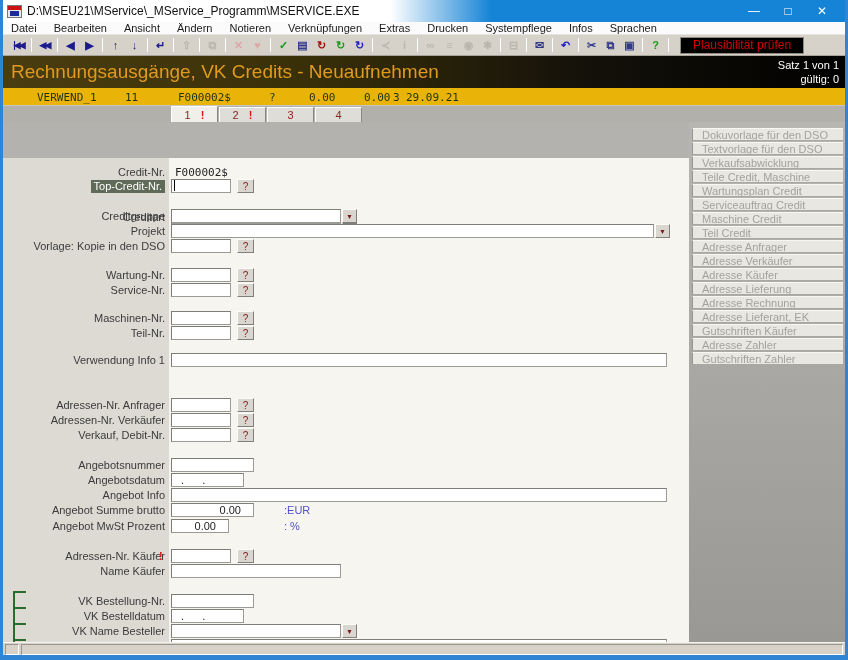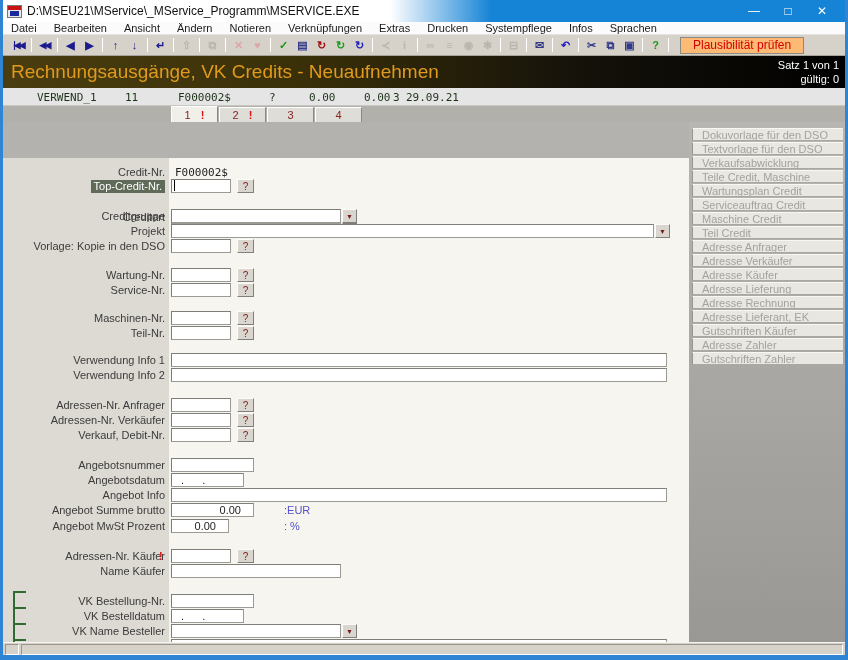--- a/index.html
+++ b/index.html
@@ -24,29 +24,29 @@
   .toolbar { height:21px; background:#d6d2ca; border-bottom:1px solid #a8a49c; display:flex; align-items:center; padding-left:6px; }
   .ic { width:19px; text-align:center; font-size:11px; color:#1b1b8e; font-weight:bold; white-space:nowrap; overflow:visible; }
   .ic.sm { font-size:9px; letter-spacing:-2px; }
   .ic.disabled { color:#b9b6ae; }
   .ic.disabledred { color:#dca8a8; }
   .ic.green { color:#1a9a1a; }
   .ic.red { color:#a01010; }
   .ic.blue { color:#2222c0; }
   .ic.navy { color:#333a8a; }
   .tsep { width:1px; height:14px; background:#9a968e; border-right:1px solid #fff; margin:0 3px; }
-  .plausbtn { margin-left:8px; background:#fdba74; border:1px solid #8a8a80; color:#d40000; font-size:12px; padding:0 12px; height:17px; line-height:15px; font-family:"Liberation Sans",sans-serif; }
+  .plausbtn { margin-left:8px; background:#000000; border:1px solid #8a8a80; color:#d40000; font-size:12px; padding:0 12px; height:17px; line-height:15px; font-family:"Liberation Sans",sans-serif; }
 
   
   .header { position:relative; height:32px; background:linear-gradient(90deg,#4a3d10 0%,#3a3008 35%,#15120a 68%,#000 100%); }
   .header-title { position:absolute; left:8px; top:5px; font-size:19px; color:#e09a1e; white-space:nowrap; }
   .header-right { position:absolute; right:6px; top:2px; text-align:right; color:#fff; font-size:11px; line-height:14px; }
 
   
-  .statusrow { position:relative; height:18px; background:#e5e5e5; border-bottom:1px solid #c8c6c0; font-family:"DejaVu Sans Mono", monospace; font-size:11px; color:#1c3318; }
+  .statusrow { position:relative; height:18px; background:#eab308; border-bottom:1px solid #c8c6c0; font-family:"DejaVu Sans Mono", monospace; font-size:11px; color:#1c3318; }
   .statusrow span { position:absolute; top:3px; white-space:pre; }
 
   
   .tabstrip { position:relative; height:16px; background:#b2b0ab; }
   .tab { position:absolute; top:1px; height:15px; width:47px; background:#deddd7; border:1px solid #fff; border-right-color:#8a8880; border-bottom:none; display:flex; align-items:center; justify-content:center; gap:10px; color:#8b2222; }
   .tab.active { background:#f0efea; top:0; height:16px; }
   .tab .alert { color:#e01010; font-weight:bold; }
 
   
   .main { position:relative; height:520px; background:#b4b2ae; }
@@ -276,26 +276,20 @@
         </span>
       </div>
 
       <div class="row" style="top:195px">
         <span class="flabel">Verwendung Info 1</span>
         <span class="ctrl">
             <input class="inp w496" style="">
           </span>
       </div>
 
-      <div class="row" style="top:210px">
-        <span class="flabel">Verwendung Info 2</span>
-        <span class="ctrl">
-            <input class="inp w496" style="">
-          </span>
-      </div>
 
       <div class="row" style="top:240px">
         <span class="flabel">Adressen-Nr. Anfrager</span>
         <span class="ctrl">
           <input class="inp w60" style="">
           <button class="qbtn">?</button>
         </span>
       </div>
 
       <div class="row" style="top:255px">

